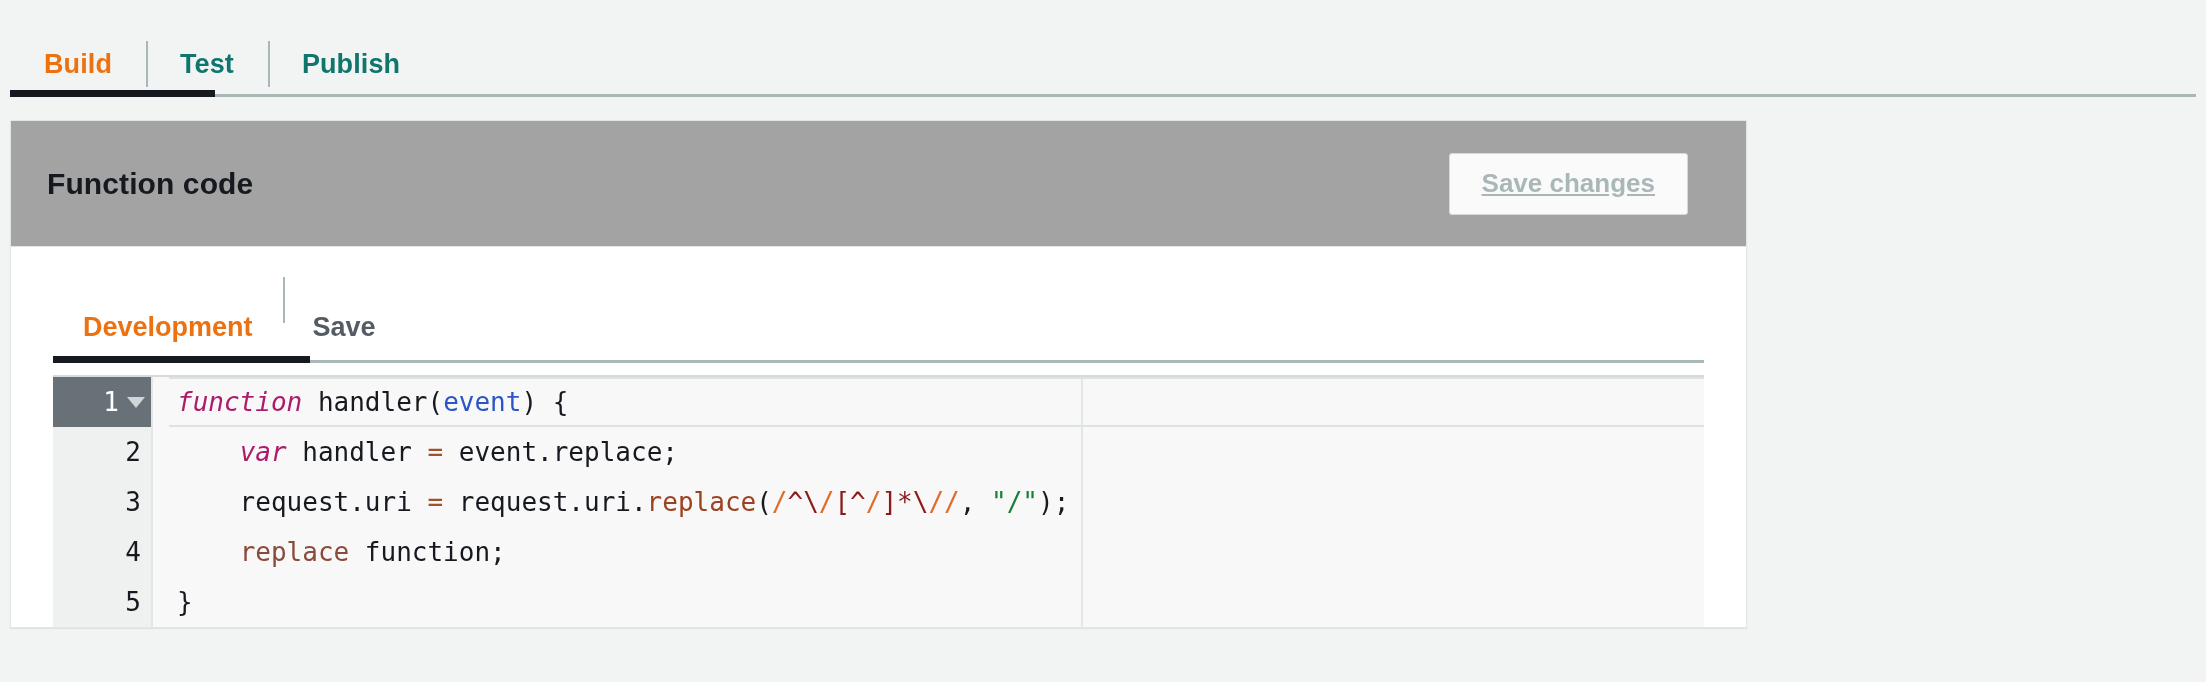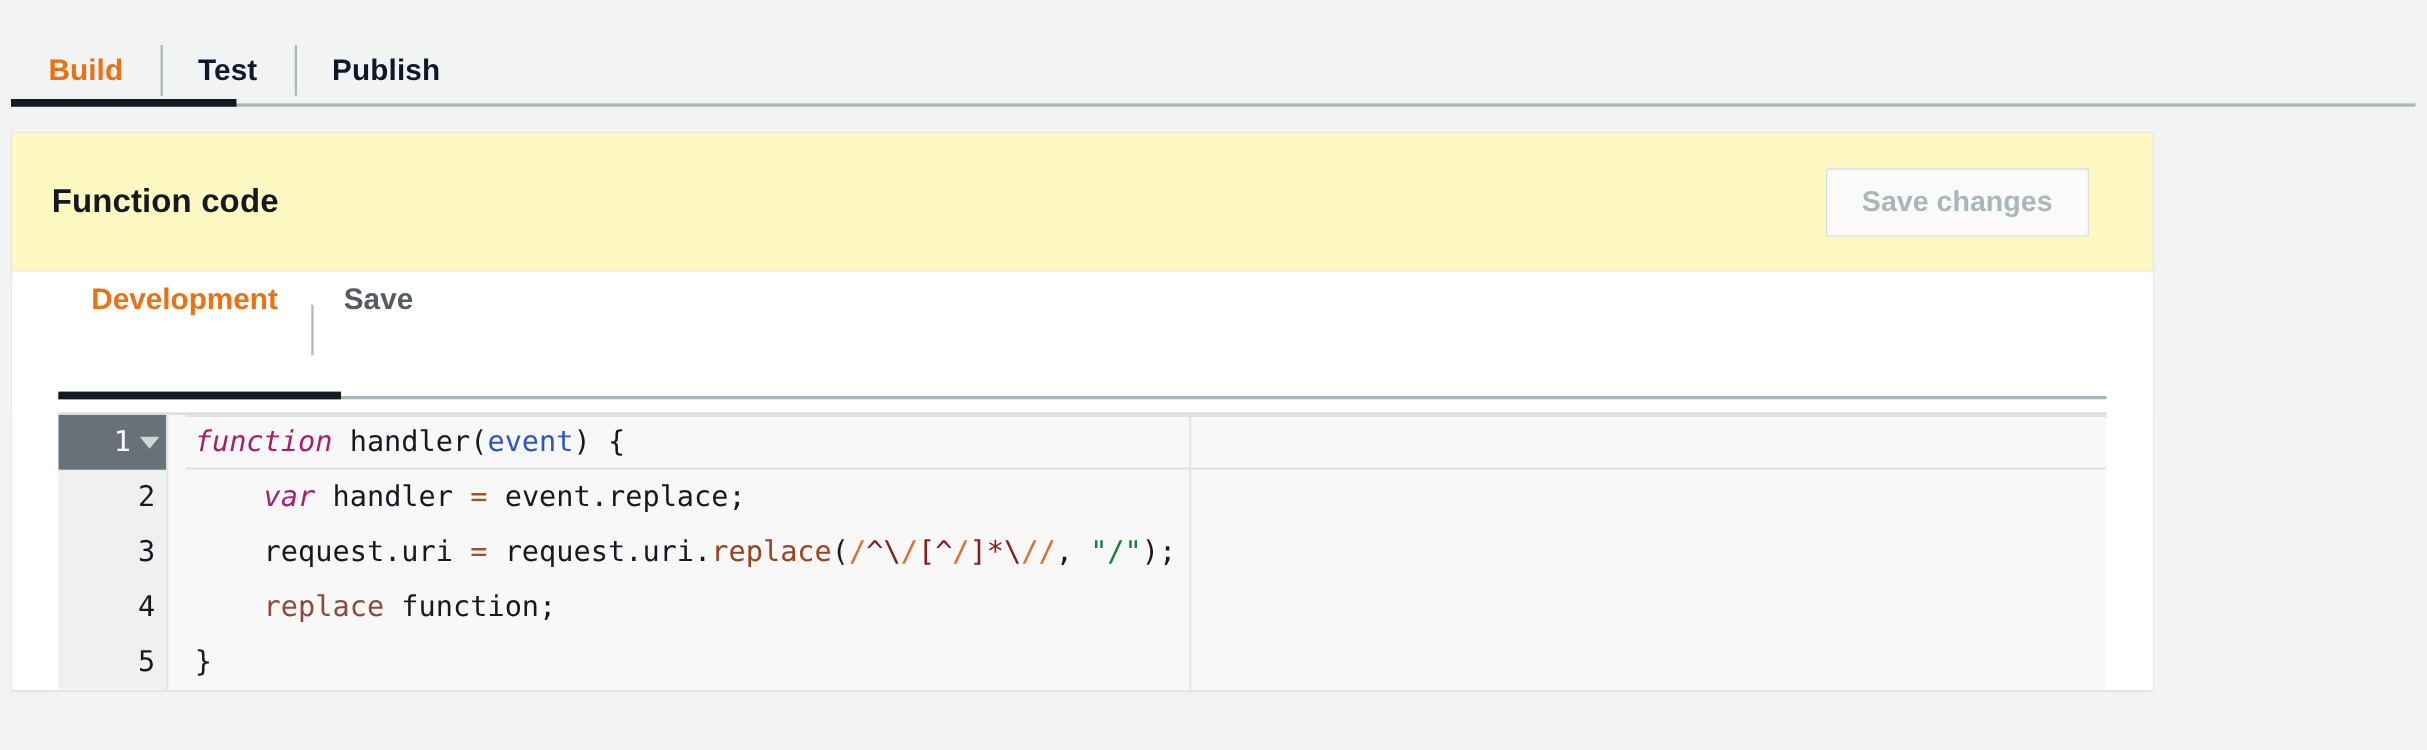--- a/index.html
+++ b/index.html
@@ -30,21 +30,21 @@
   }
   .top-tab {
     position: relative;
     display: flex;
     align-items: center;
     justify-content: center;
     height: 62px;
     padding: 0 34px;
     font-size: 27px;
     font-weight: bold;
-    color: #0f172a;
+    color: #0f766e;
     letter-spacing: 0.1px;
     cursor: pointer;
   }
   .top-tab.active { color: #ec7211; }
   .top-tab + .top-tab::before {
     content: "";
     position: absolute;
     left: 0;
     top: 8px;
     bottom: 8px;
@@ -66,22 +66,22 @@
     width: 205px;
     height: 7px;
     background: #16191f;
   }
 
   
   .card {
     position: absolute;
     left: 10px;
     top: 120px;
-    width: 1948px;
-    background: #fef9c3;
+    width: 1737px;
+    background: #a3a3a3;
     border: 1px solid #e3e6e6;
     box-sizing: border-box;
     box-shadow: 0 1px 1px rgba(0,28,36,0.08);
   }
   .card-header {
     display: flex;
     align-items: center;
     justify-content: space-between;
     height: 126px;
     padding: 0 36px 0 36px;
@@ -103,20 +103,21 @@
     background: #fafafa;
     border: 1px solid #d5dbdb;
     border-radius: 3px;
     color: #aab7b8;
     font-size: 26px;
     font-weight: bold;
     font-family: "Liberation Sans", sans-serif;
     cursor: default;
     box-sizing: border-box;
     margin-right: 22px;
+    text-decoration: underline;
   }
 
   .card-body {
     background: #ffffff;
     padding-top: 10px;
   }
 
   
   .inner-tabs {
     position: relative;
@@ -125,21 +126,21 @@
   }
   .inner-tabs-row {
     display: flex;
     align-items: center;
     height: 86px;
     padding-left: 42px;
   }
   .inner-tab {
     position: relative;
     display: flex;
-    align-items: flex-start;
+    align-items: flex-end;
     justify-content: center;
     height: 86px;
     padding: 0 30px;
     font-size: 27px;
     font-weight: bold;
     color: #545b64;
     cursor: pointer;
   }
   .inner-tab.active { color: #ec7211; }
   .inner-tab + .inner-tab::before {

